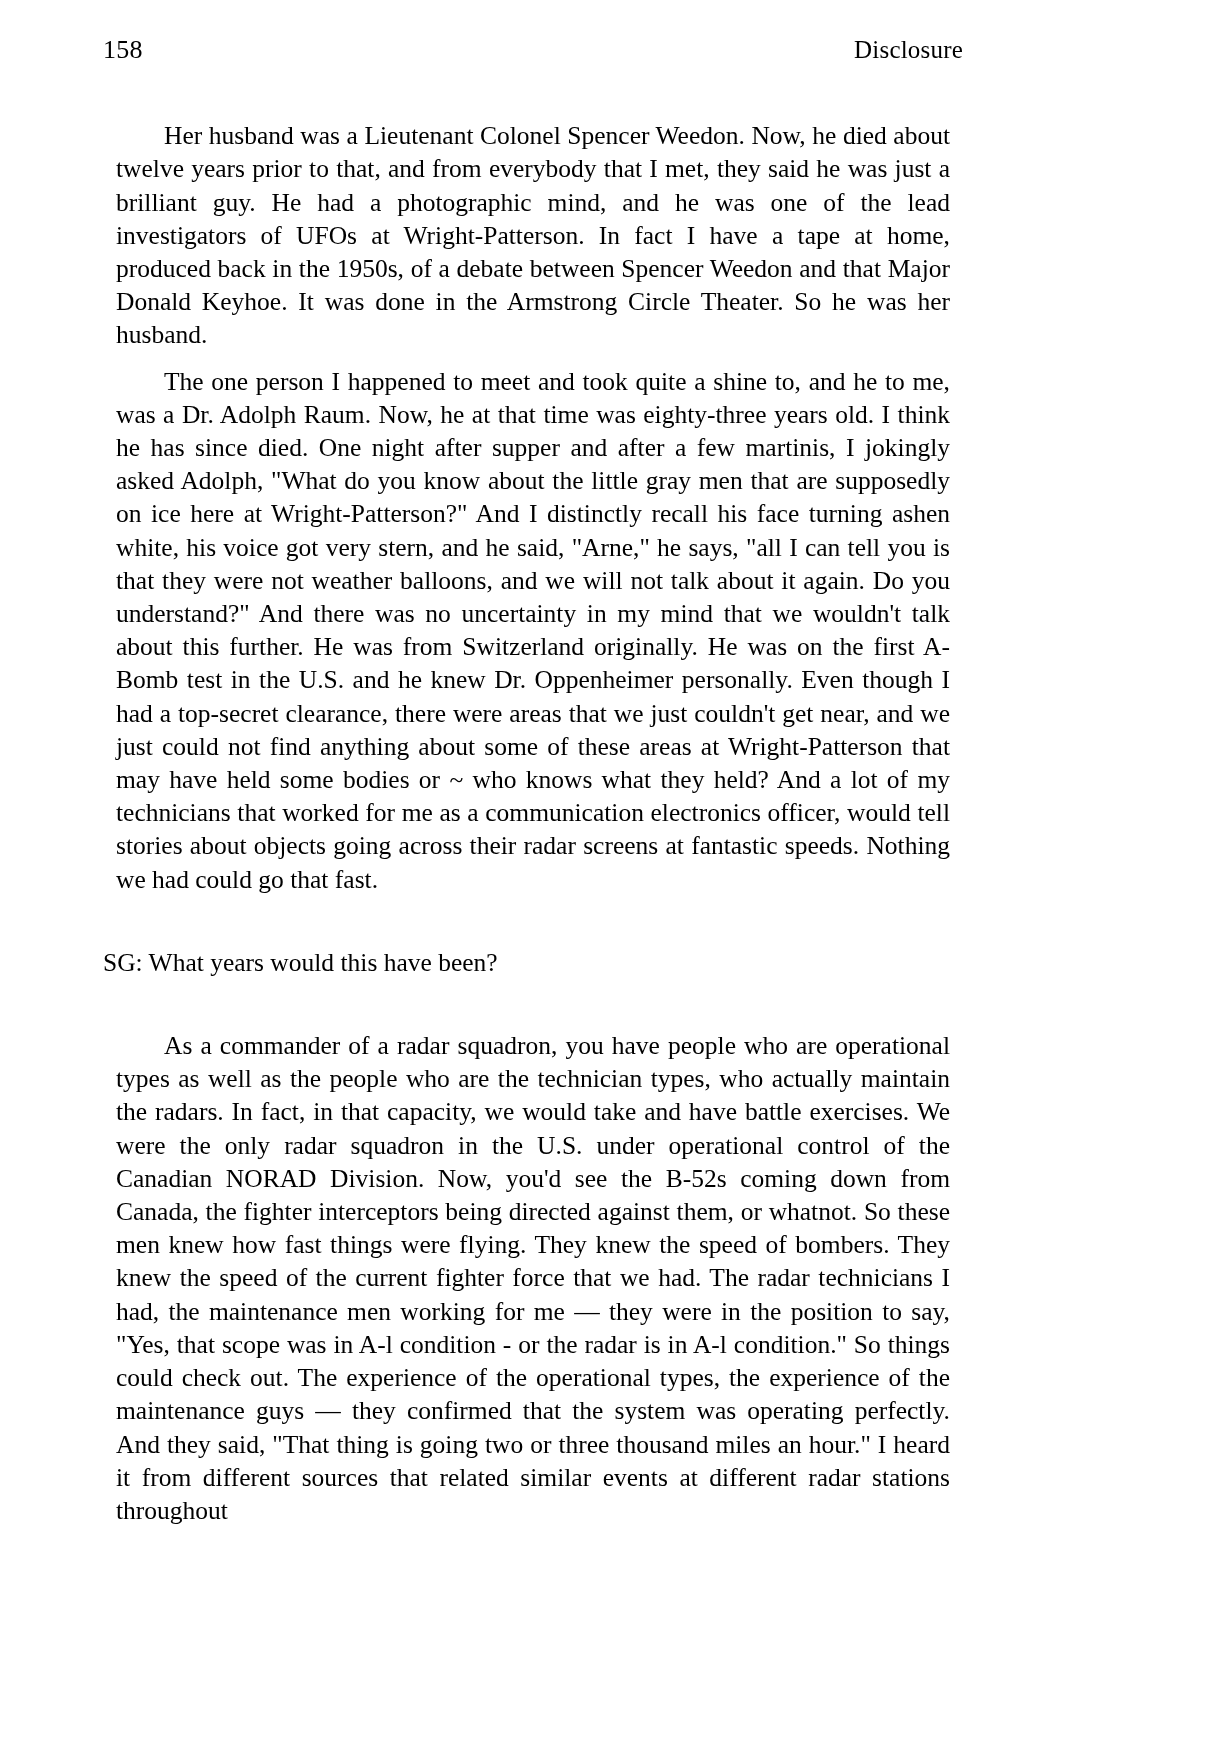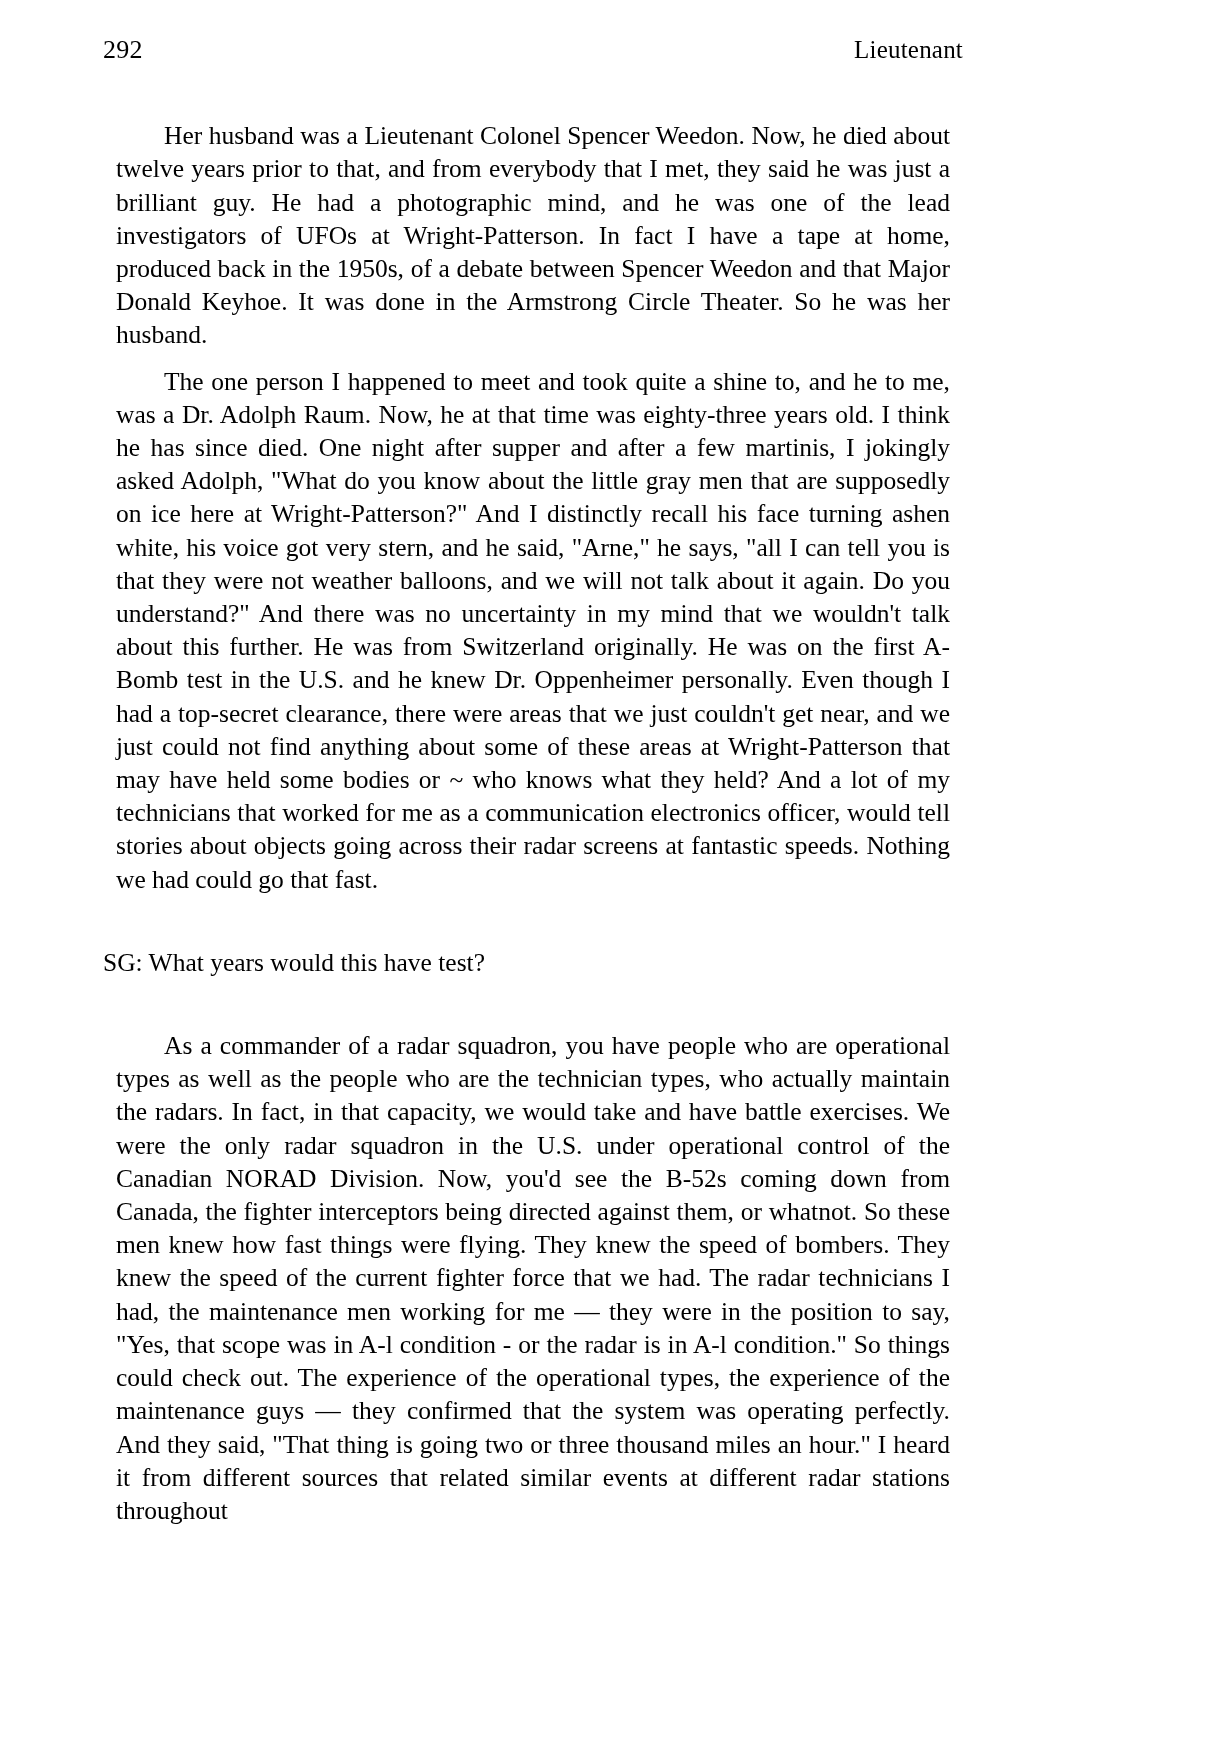--- a/index.html
+++ b/index.html
@@ -71,33 +71,33 @@
     text-align-last: left;
   }
 </style>
 </head>
 <body>
 
 <div class="page">
   <div class="content">
 
     <div class="running-header">
-      <span class="folio">292</span>
-      <span class="header-title">Lieutenant</span>
+      <span class="folio">158</span>
+      <span class="header-title">Disclosure</span>
     </div>
 
     <div class="body-text">
 
       <p class="para">Her husband was a Lieutenant Colonel Spencer Weedon. Now, he died about twelve years prior to that, and from everybody that I met, they said he was just a brilliant guy. He had a photographic mind, and he was one of the lead investigators of UFOs at Wright-Patterson. In fact I have a tape at home, produced back in the 1950s, of a debate between Spencer Weedon and that Major Donald Keyhoe. It was done in the Armstrong Circle Theater. So he was her husband.</p>
 
       <p class="para">The one person I happened to meet and took quite a shine to, and he to me, was a Dr. Adolph Raum. Now, he at that time was eighty-three years old. I think he has since died. One night after supper and after a few martinis, I jokingly asked Adolph, "What do you know about the little gray men that are supposedly on ice here at Wright-Patterson?" And I distinctly recall his face turning ashen white, his voice got very stern, and he said, "Arne," he says, "all I can tell you is that they were not weather balloons, and we will not talk about it again. Do you understand?" And there was no uncertainty in my mind that we wouldn't talk about this further. He was from Switzerland originally. He was on the first A-Bomb test in the U.S. and he knew Dr. Oppenheimer personally. Even though I had a top-secret clearance, there were areas that we just couldn't get near, and we just could not find anything about some of these areas at Wright-Patterson that may have held some bodies or ~ who knows what they held? And a lot of my technicians that worked for me as a communication electronics officer, would tell stories about objects going across their radar screens at fantastic speeds. Nothing we had could go that fast.</p>
 
       <div class="gap-large"></div>
 
-      <p class="speaker">SG: What years would this have test?</p>
+      <p class="speaker">SG: What years would this have been?</p>
 
       <div class="gap-large"></div>
 
 
       <p class="para">As a commander of a radar squadron, you have people who are operational types as well as the people who are the technician types, who actually maintain the radars. In fact, in that capacity, we would take and have battle exercises. We were the only radar squadron in the U.S. under operational control of the Canadian NORAD Division. Now, you'd see the B-52s coming down from Canada, the fighter interceptors being directed against them, or whatnot. So these men knew how fast things were flying. They knew the speed of bombers. They knew the speed of the current fighter force that we had. The radar technicians I had, the maintenance men working for me — they were in the position to say, "Yes, that scope was in A-l condition - or the radar is in A-l condition." So things could check out. The experience of the operational types, the experience of the maintenance guys — they confirmed that the system was operating perfectly. And they said, "That thing is going two or three thousand miles an hour." I heard it from different sources that related similar events at different radar stations throughout</p>
 
     </div>
   </div>
 </div>
 

